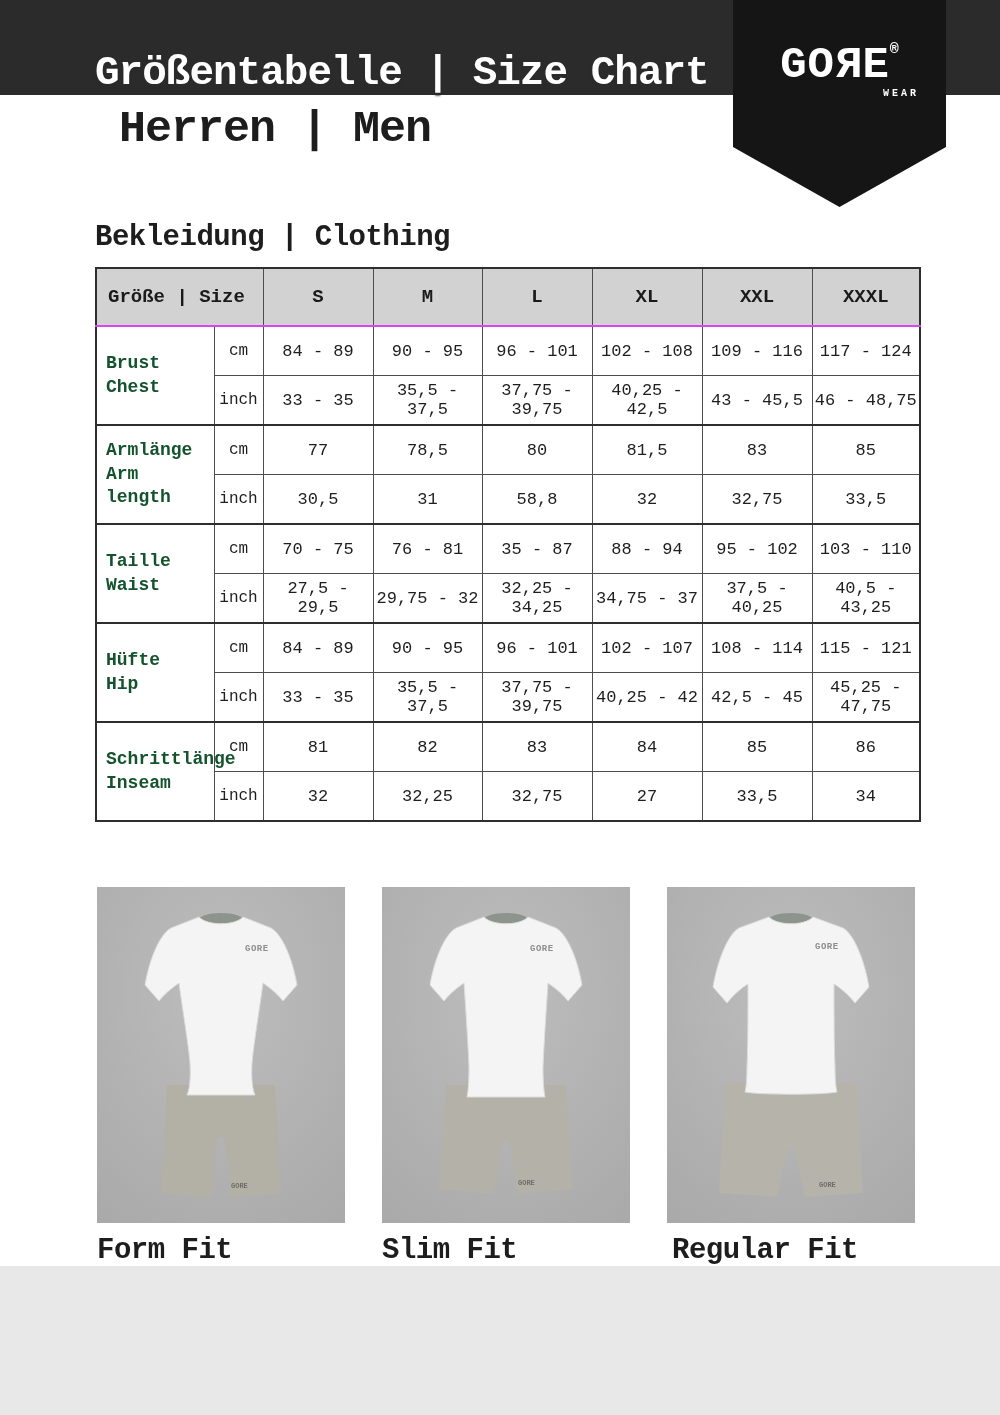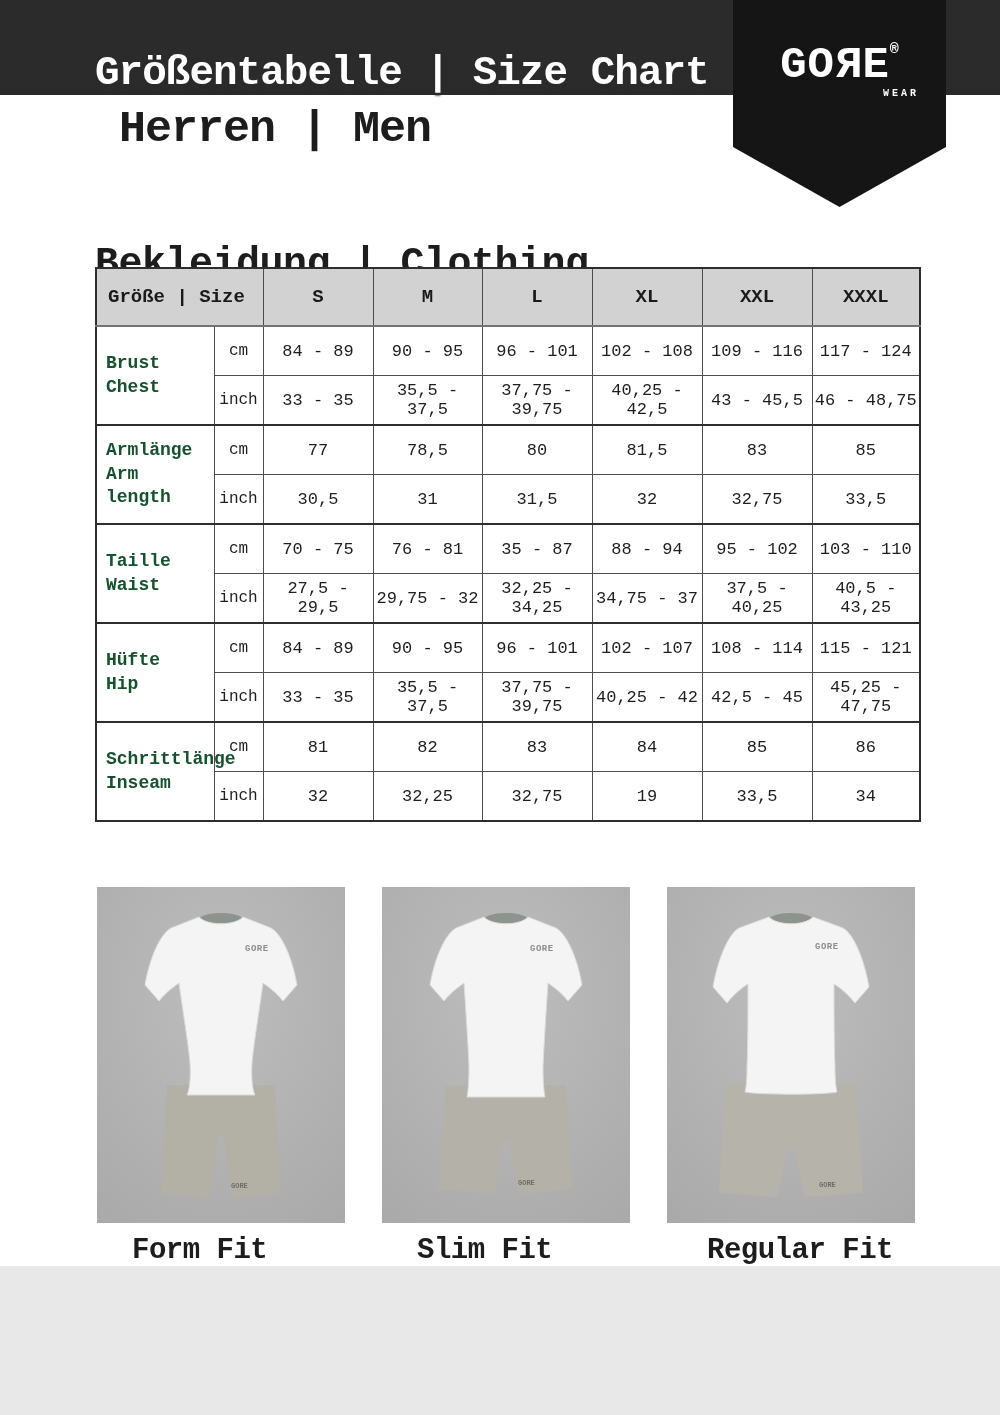--- a/index.html
+++ b/index.html
@@ -29,47 +29,47 @@
   }
   .logo-line .mirror { display:inline-block; transform:scaleX(-1); }
   .logo-reg { font-size:15px; vertical-align:24px; letter-spacing:0; }
   .logo-wear {
     position:absolute; left:0; top:88px; width:186px; text-align:right;
     color:#ffffff; font-size:10px; font-weight:600; letter-spacing:3px;
   }
   
   .section-heading {
     position:absolute; left:95px; top:221px;
-    font-size:40px; font-weight:800; letter-spacing:-0.5px; color:#1d1d1d;margin-top:21px;
+    font-size:29px; font-weight:800; letter-spacing:-0.5px; color:#1d1d1d;
   }
   
   .size-table {
     position:absolute; left:95px; top:267px;
     border-collapse:collapse; table-layout:fixed; width:824px;
     background:#ffffff; border:2px solid #2e2e2e;
   }
   .size-table th, .size-table td { border:1px solid #4d4d4d; padding:0; text-align:center; }
   .size-table th {
     background:#d2d2d2; height:56px; font-size:19px; font-weight:700;
-    border-bottom:2px solid #737373; color:#1a1a1a;
+    border-bottom:2px solid #d946ef; color:#1a1a1a;
   }
   .size-table th.corner { text-align:left; padding-left:11px; }
   .size-table td { height:48px; font-size:17px; color:#1e1e1e; }
   .size-table td.label {
     text-align:left; padding-left:9px; font-size:18px; font-weight:700;
     line-height:1.3; color:#14532d;
   }
   .size-table td.unit { font-size:16px; }
   .size-table tr.group-start td { border-top:2px solid #2e2e2e; }
   
   .product-card { position:absolute; top:887px; width:248px; height:336px; }
   .card-1 { left:97px; } .card-2 { left:382px; } .card-3 { left:667px; }
   .fit-label {
     position:absolute; top:1234px; font-size:29px; font-weight:800;
-    letter-spacing:-0.5px; color:#1d1d1d; white-space:nowrap;margin-left:35px;
+    letter-spacing:-0.5px; color:#1d1d1d; white-space:nowrap;
   }
   .fl-1 { left:97px; } .fl-2 { left:382px; } .fl-3 { left:672px; }
 </style>
 </head>
 <body>
 
 <div class="page">
 
   <div class="header-bar"></div>
   <div class="main-title">Größentabelle | Size Chart</div>
@@ -137,21 +137,21 @@
       <td>78,5</td>
       <td>80</td>
       <td>81,5</td>
       <td>83</td>
       <td>85</td>
     </tr>
     <tr>
       <td class="unit">inch</td>
       <td>30,5</td>
       <td>31</td>
-      <td>31,5</td>
+      <td>58,8</td>
       <td>32</td>
       <td>32,75</td>
       <td>33,5</td>
     </tr>
 
     <tr class="group-start">
       <td class="label" rowspan="2">
         <div>Taille</div>
         <div>Waist</div>
       </td>
@@ -207,21 +207,21 @@
       <td>83</td>
       <td>84</td>
       <td>85</td>
       <td>86</td>
     </tr>
     <tr>
       <td class="unit">inch</td>
       <td>32</td>
       <td>32,25</td>
       <td>32,75</td>
-      <td>19</td>
+      <td>27</td>
       <td>33,5</td>
       <td>34</td>
     </tr>
   </tbody>
     </table>
 
   <div class="product-card card-1">
     <svg width="248" height="336" viewBox="0 0 248 336">
       <defs>
         <radialGradient id="bg1" cx="50%" cy="32%" r="85%">

